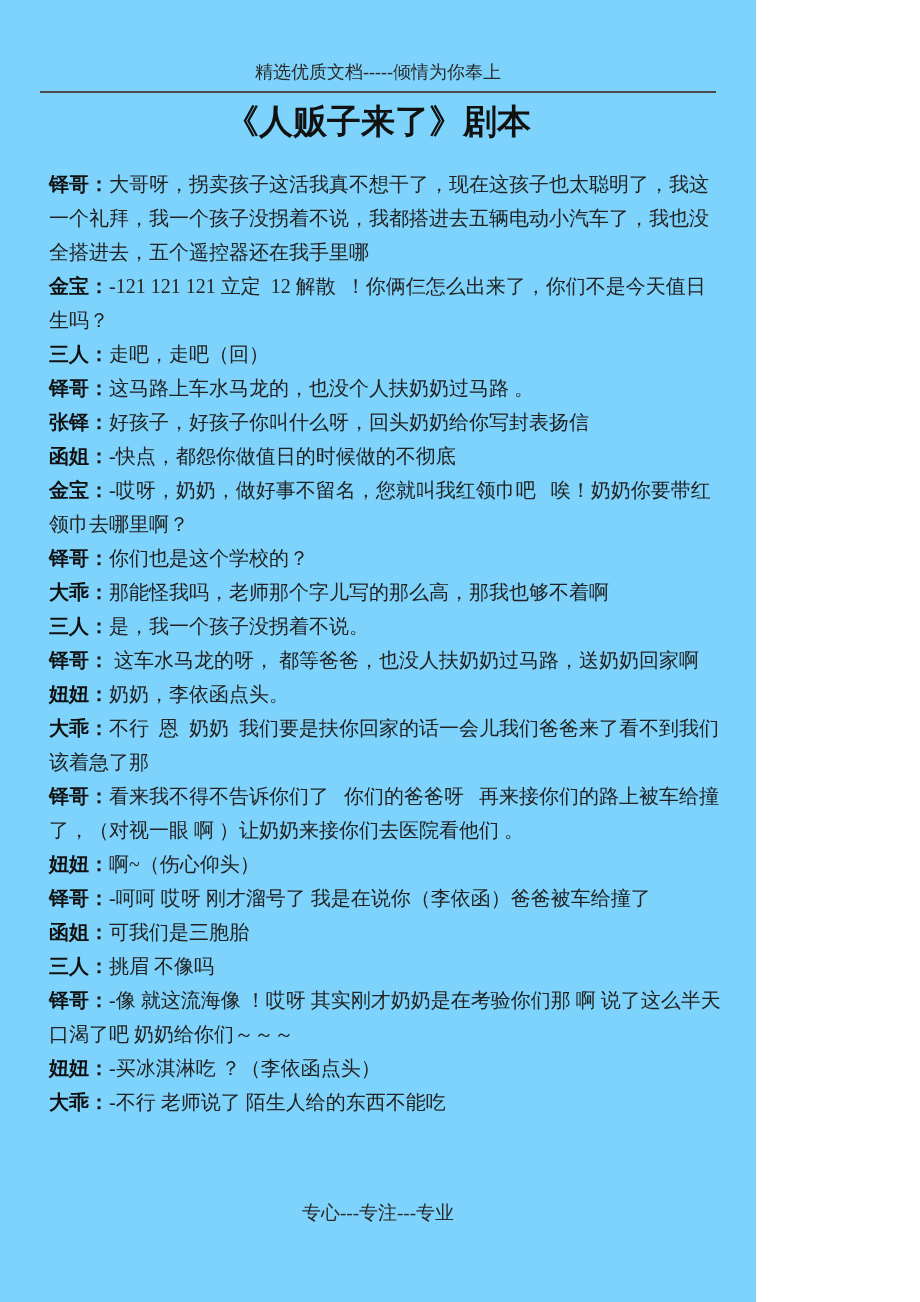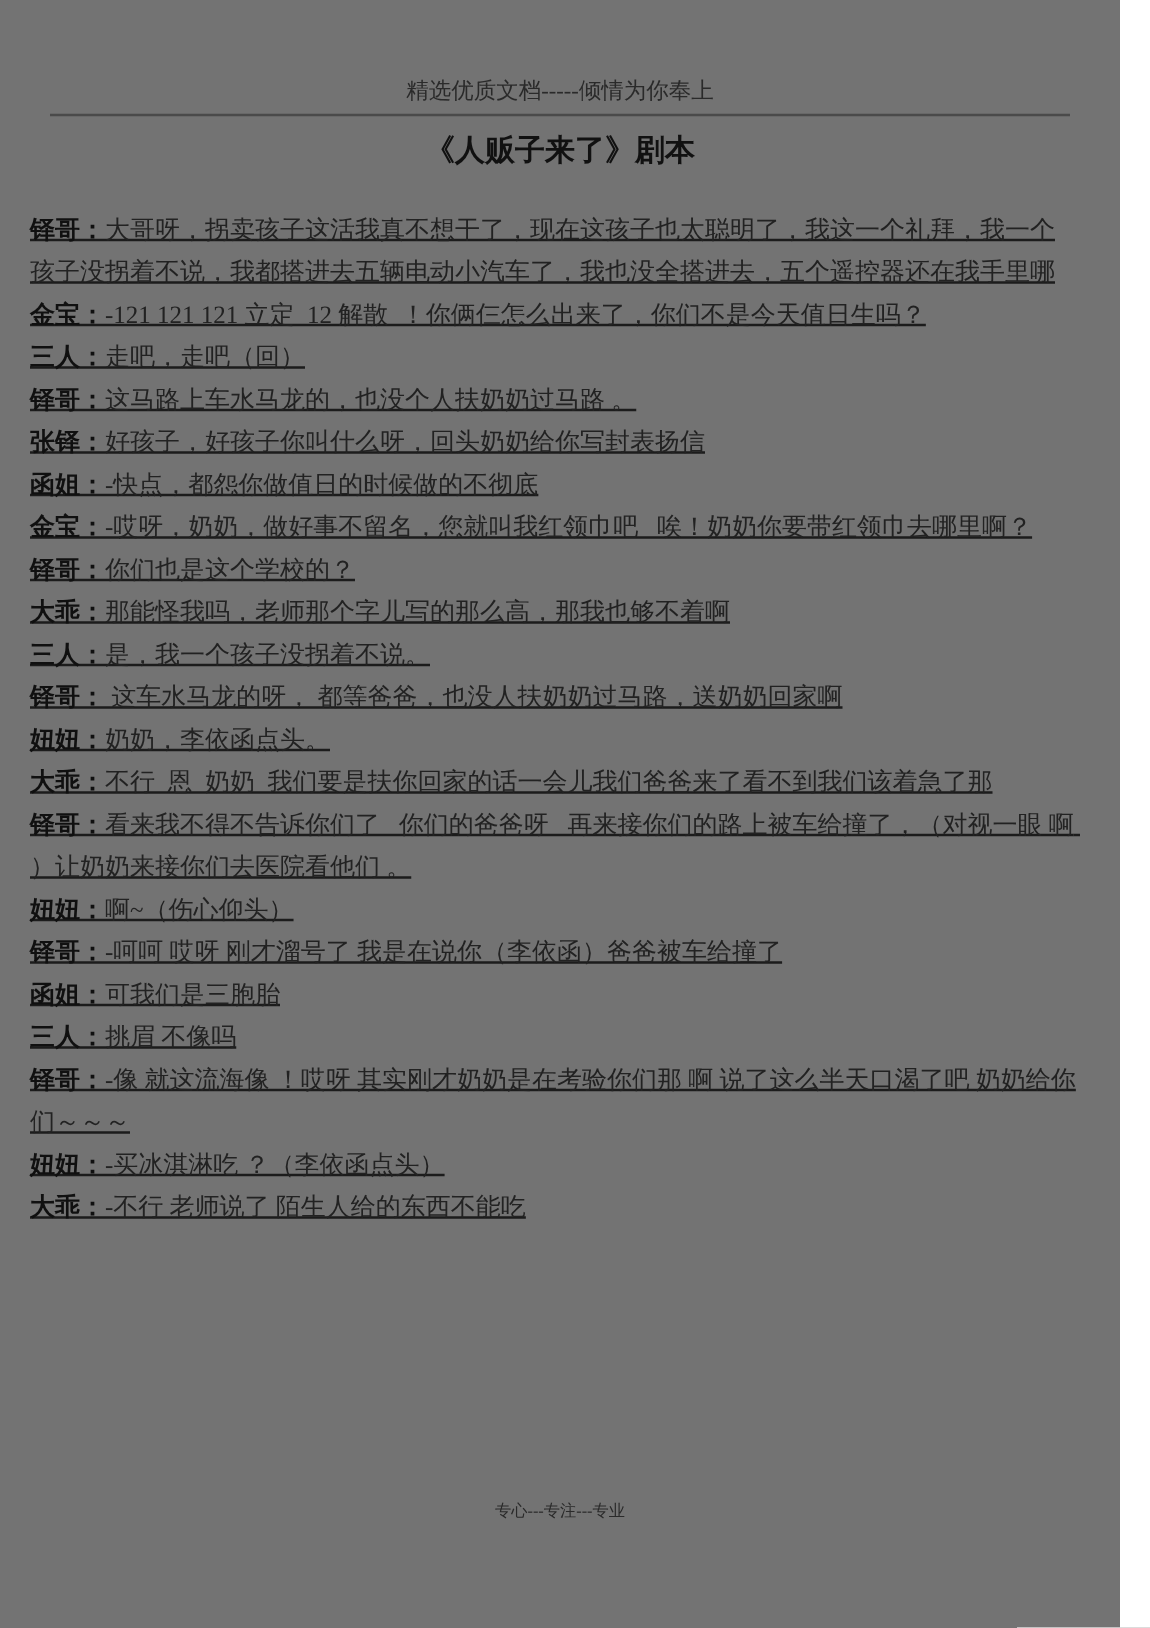--- a/index.html
+++ b/index.html
@@ -1,54 +1,53 @@
 <!DOCTYPE html>
 <html><head>
 <meta charset="utf-8">
 <style>
   html, body {
     margin: 0;
     padding: 0;
     background: #ffffff;
   }
   .page {
-    width: 896px;
+    width: 756px;
     height: 1302px;
-    background: #737373;
+    background: #7dd3fc;
     color: #1c1c1c;
     font-family: "Liberation Serif", "DejaVu Serif", serif;
     box-sizing: border-box;
     position: relative;
     overflow: hidden;
   }
   .doc-header {
     margin: 0 40px;
     padding-top: 60px;
     padding-bottom: 7px;
     text-align: center;
     font-size: 18px;
     color: #2a2a2a;
     border-bottom: 2px solid #4a4a4a;
     white-space: pre-wrap;
   }
   .doc-title {
     text-align: center;
     font-weight: bold;
-    font-size: 24px;
+    font-size: 34px;
     margin-top: 10px;
     line-height: 36px;
     color: #111111;
     font-family: "Liberation Sans", "DejaVu Sans", sans-serif;
     white-space: pre-wrap;
   }
   .dialogue {
-    margin: 28px 35px 0 24px;
+    margin: 28px 35px 0 49px;
     font-size: 20px;
     line-height: 34px;
-    text-decoration: underline;
   }
   .dialogue p {
     margin: 0;
     padding: 0;
     white-space: pre-wrap;
     word-break: break-all;
   }
   .speaker {
     font-weight: bold;
     color: #101010;
@@ -56,21 +55,21 @@
   }
   .text {
     color: #222222;
   }
   .doc-footer {
     position: absolute;
     top: 1200px;
     left: 0;
     width: 100%;
     text-align: center;
-    font-size: 13px;
+    font-size: 19px;
     color: #2a2a2a;
     white-space: pre-wrap;
   }
 </style>
 </head>
 <body>
 
 <div class="page">
 
   <div class="doc-header">精选优质文档-----倾情为你奉上</div>

